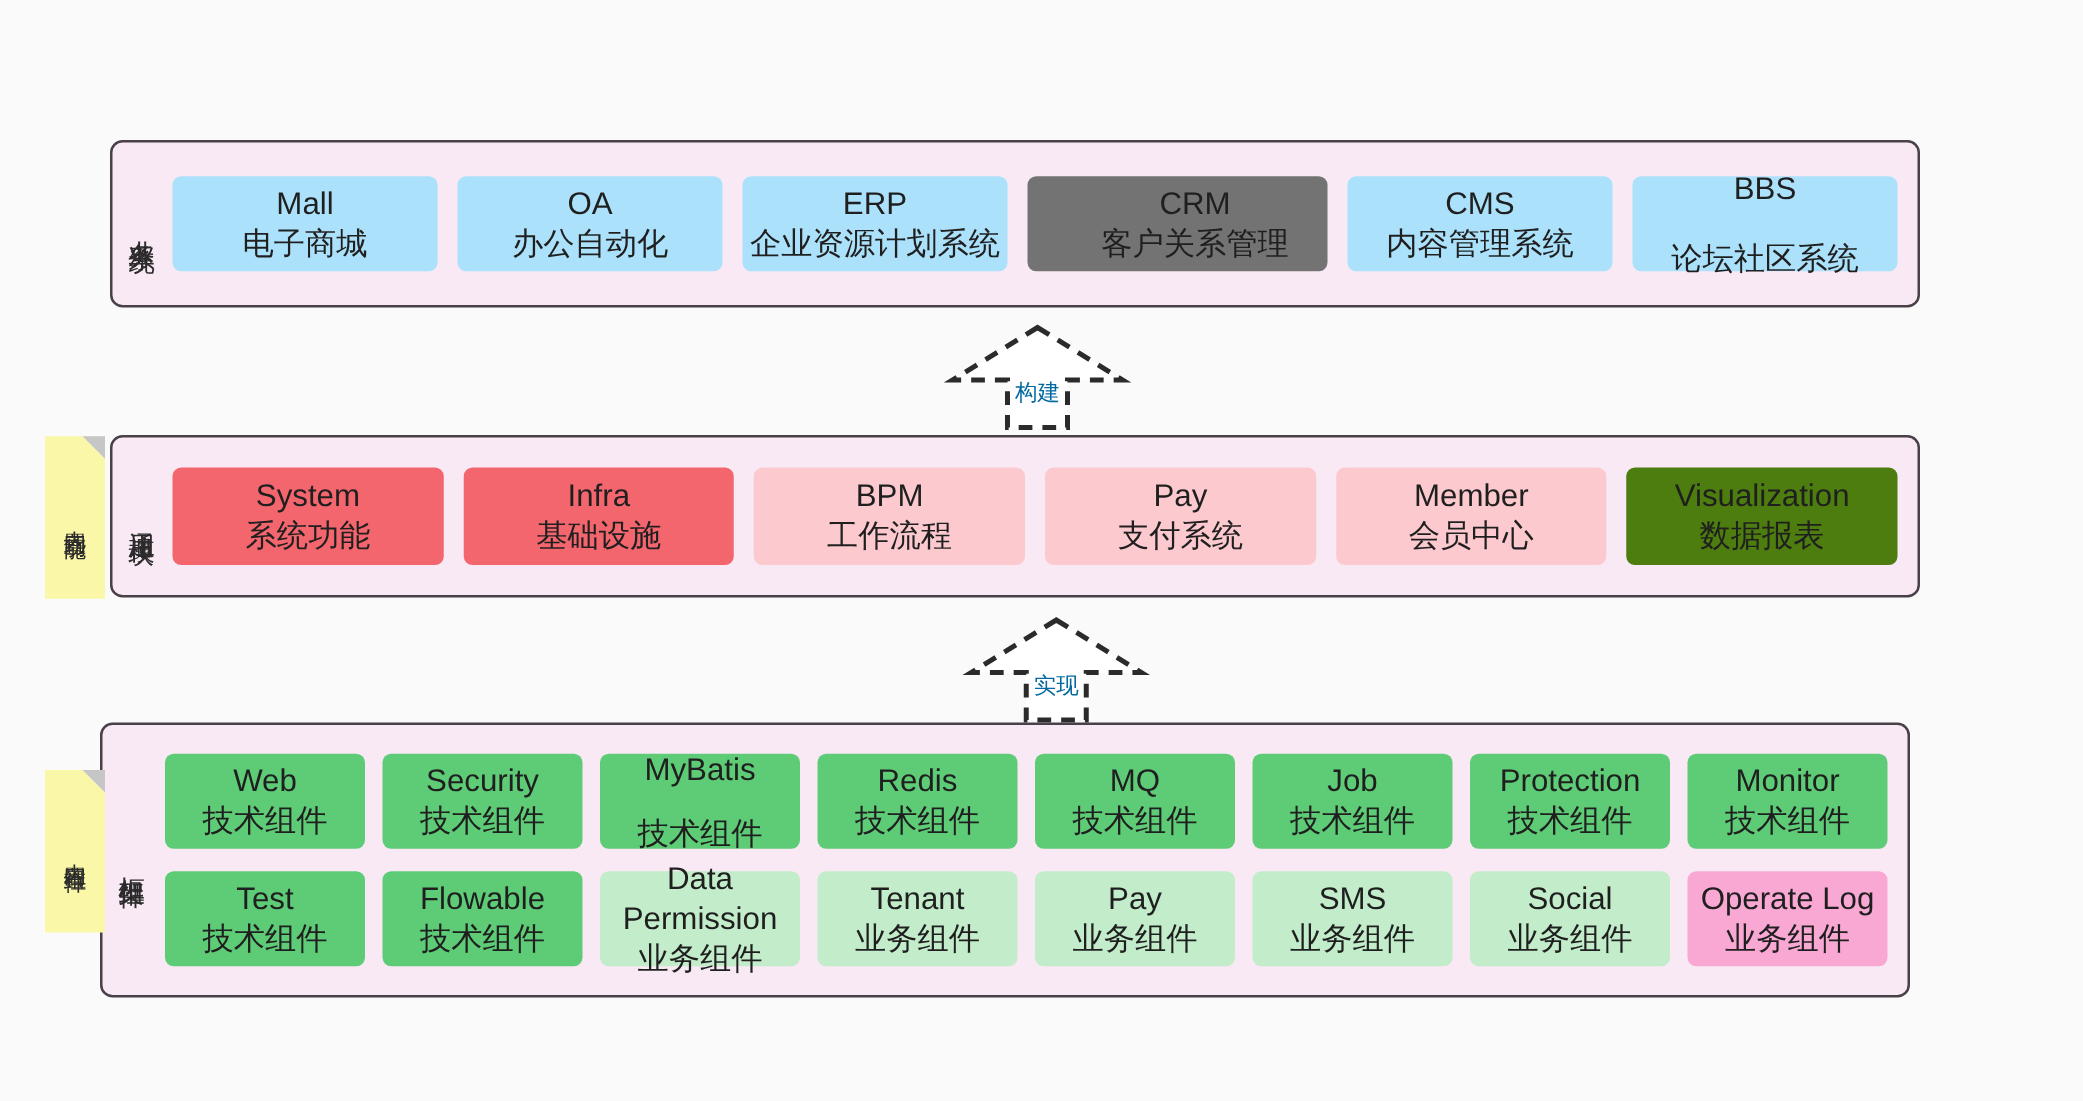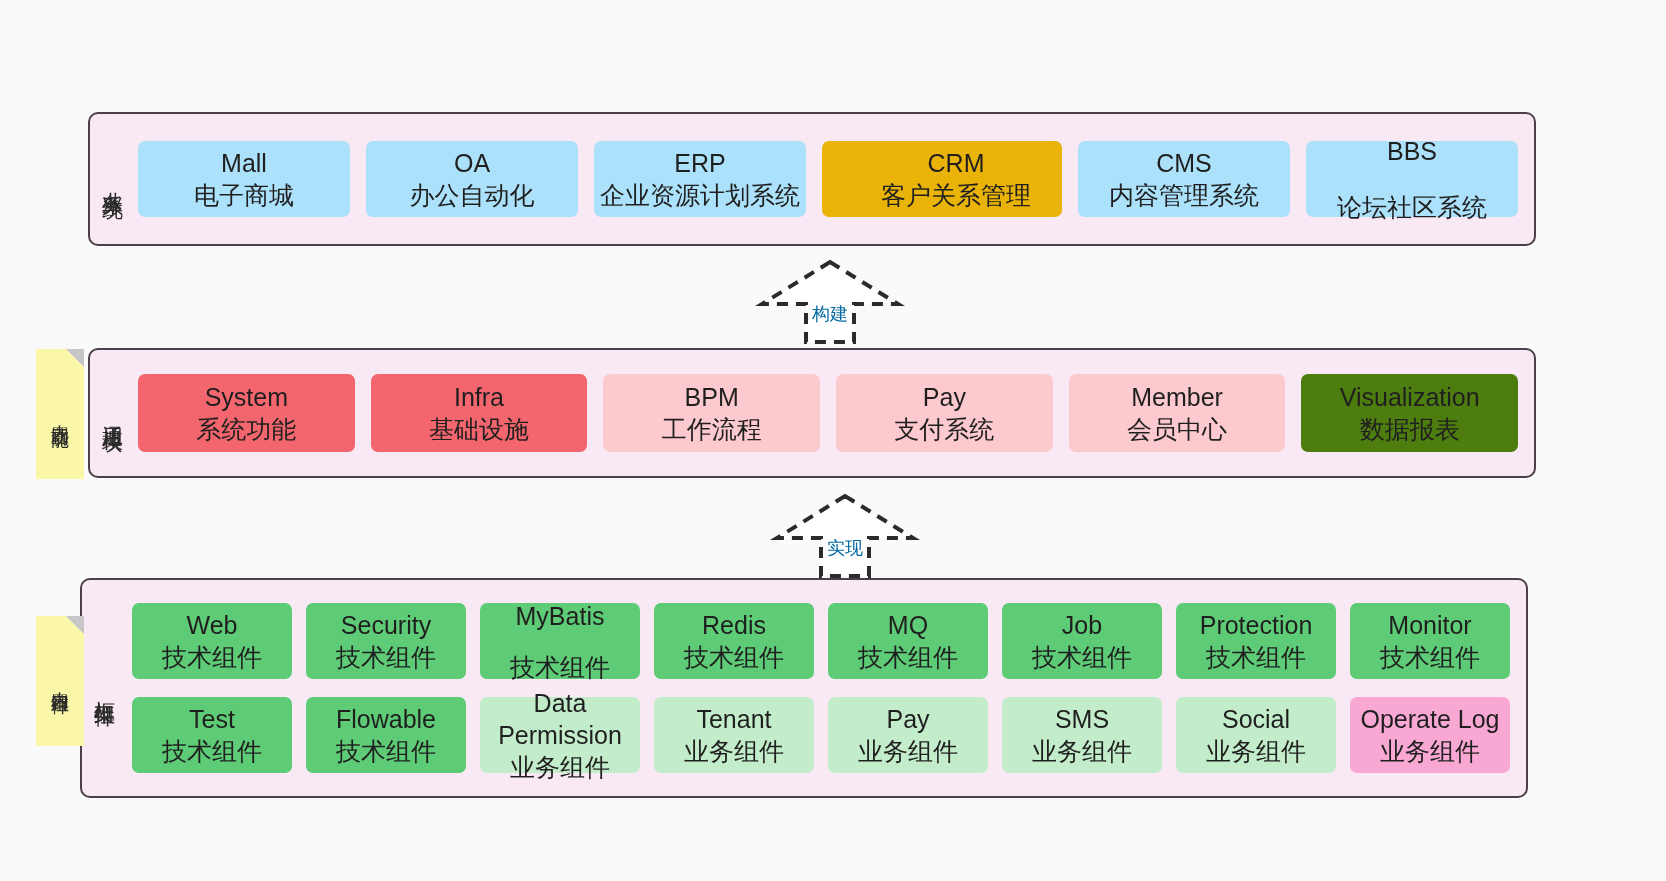--- a/index.html
+++ b/index.html
@@ -171,21 +171,21 @@
         <span class="c-cn">电子商城</span>
       </div>
       <div class="card" style="background: rgb(172, 225, 251);">
         <span class="c-en">OA</span>
         <span class="c-cn">办公自动化</span>
       </div>
       <div class="card" style="background: rgb(172, 225, 251);">
         <span class="c-en">ERP</span>
         <span class="c-cn">企业资源计划系统</span>
       </div>
-      <div class="card" style="background: #eab308; padding-left: 32px;">
+      <div class="card" style="background: #737373; padding-left: 32px;">
         <span class="c-en">CRM</span>
         <span class="c-cn">客户关系管理</span>
       </div>
       <div class="card" style="background: rgb(172, 225, 251);">
         <span class="c-en">CMS</span>
         <span class="c-cn">内容管理系统</span>
       </div>
       <div class="card" style="background: rgb(172, 225, 251);">
         <span class="c-en">BBS</span>
         <span class="c-cn">论坛社区系统</span>

